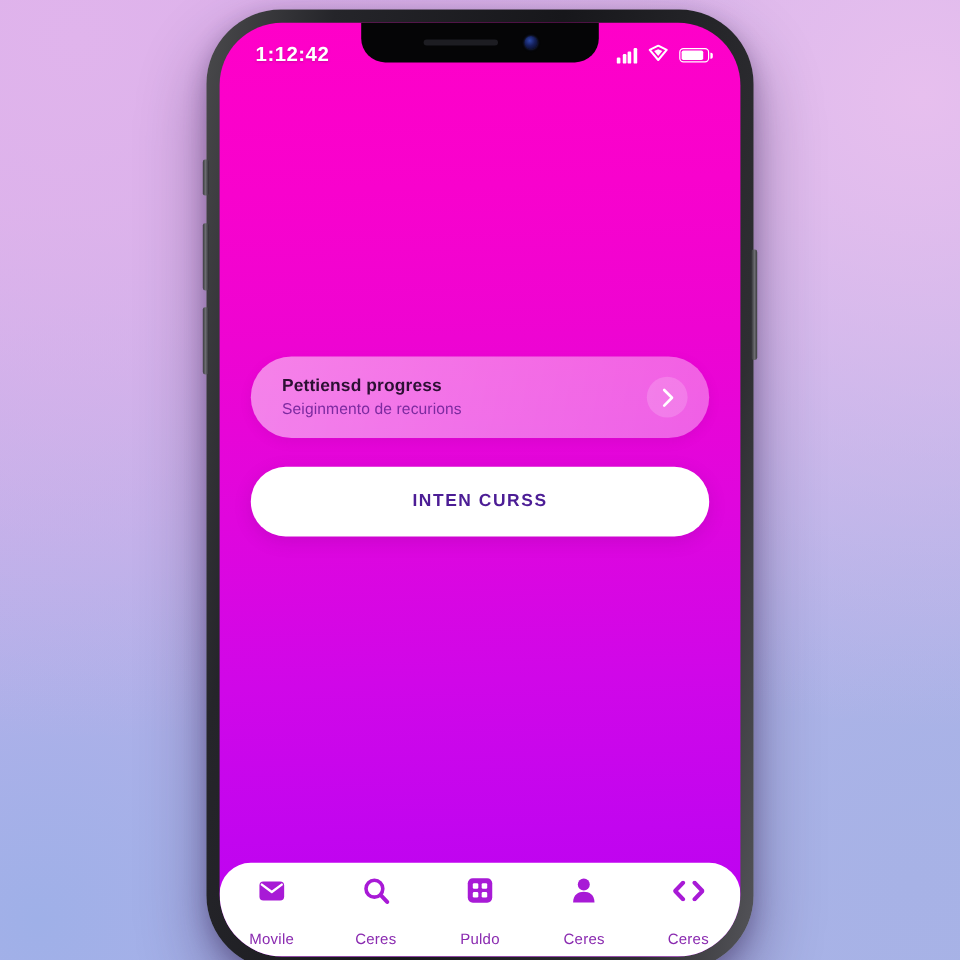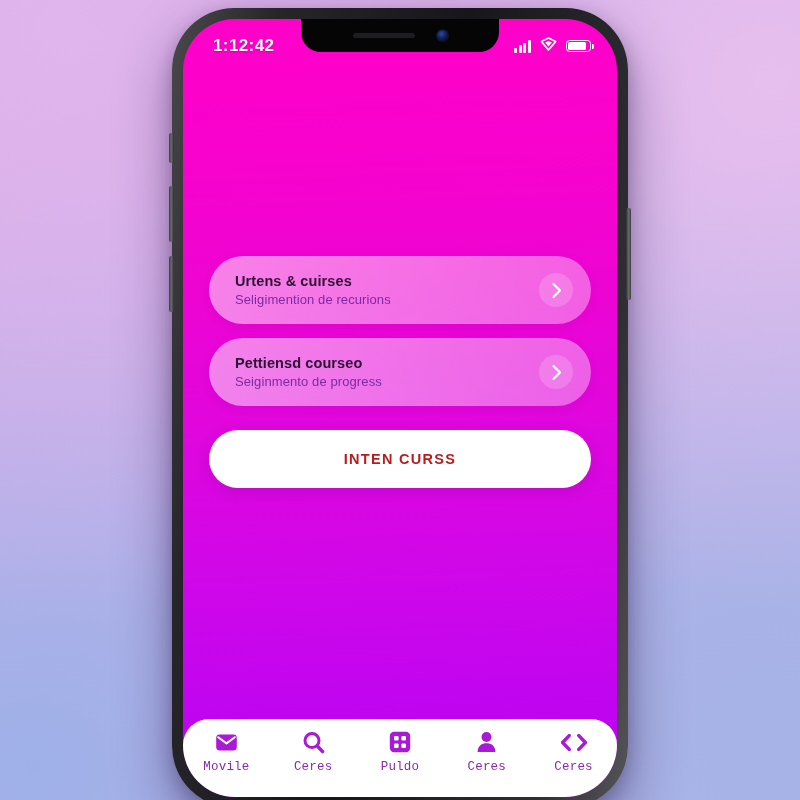--- a/index.html
+++ b/index.html
@@ -203,21 +203,21 @@
   }
   .card-chevron svg { display: block; }
 
   .cta {
     margin-top: 10px;
     height: 58px;
     border: none;
     width: 100%;
     border-radius: 30px;
     background: #ffffff;
-    color: #b91c1c;
+    color: #4c1d95;
     font-family: "Liberation Sans", sans-serif;
     font-size: 14.5px;
     font-weight: bold;
     letter-spacing: 1.3px;
     cursor: pointer;
     box-shadow: 0 4px 14px rgba(100,0,110,.18);
   }
 
   
   #bottom-nav {
@@ -229,23 +229,22 @@
     display: flex;
     align-items: flex-start;
     justify-content: space-around;
     padding-top: 11px;
   }
   .nav-item {
     width: 74px;
     display: flex;
     flex-direction: column;
     align-items: center;
-    gap: 6px;
+    gap: 22px;
     cursor: pointer;
-    font-family: Liberation Mono, monospace;
   }
   .nav-icon { height: 24px; display: flex; align-items: center; justify-content: center; }
   .nav-label {
     font-size: 12.5px;
     color: #8a2ab0;
     letter-spacing: .2px;
   }
 </style>
 </head>
 <body>
@@ -283,40 +282,31 @@
           </span>
           <span class="battery">
               <span></span>
             </span>
         </div>
       </div>
 
       <div id="content">
         <div id="card-stack">
 
+
           <div class="card">
-            <div class="card-title">Urtens &amp; cuirses</div>
-            <div class="card-sub">Seligimention de recurions</div>
+            <div class="card-title">Pettiensd progress</div>
+            <div class="card-sub">Seiginmento de recurions</div>
             <div class="card-chevron">
               <svg width="13" height="17" viewBox="0 0 13 17" aria-hidden="true">
                 <path d="M3.5 2 L10 8.5 L3.5 15" fill="none" stroke="#ffffff" stroke-width="2.2" stroke-linecap="round" stroke-linejoin="round"></path>
               </svg>
             </div>
           </div>
 
-          <div class="card">
-            <div class="card-title">Pettiensd courseo</div>
-            <div class="card-sub">Seiginmento de progress</div>
-            <div class="card-chevron">
-              <svg width="13" height="17" viewBox="0 0 13 17" aria-hidden="true">
-                <path d="M3.5 2 L10 8.5 L3.5 15" fill="none" stroke="#ffffff" stroke-width="2.2" stroke-linecap="round" stroke-linejoin="round"></path>
-              </svg>
-            </div>
-          </div>
-
           <button class="cta">INTEN CURSS</button>
         </div>
       </div>
 
       <div id="bottom-nav">
 
         <div class="nav-item">
           <span class="nav-icon">
             <svg width="23" height="19" viewBox="0 0 23 19" aria-hidden="true">
               <rect x="1.2" y="1.5" width="20.6" height="16" rx="3.4" fill="#a81ad6"></rect>

